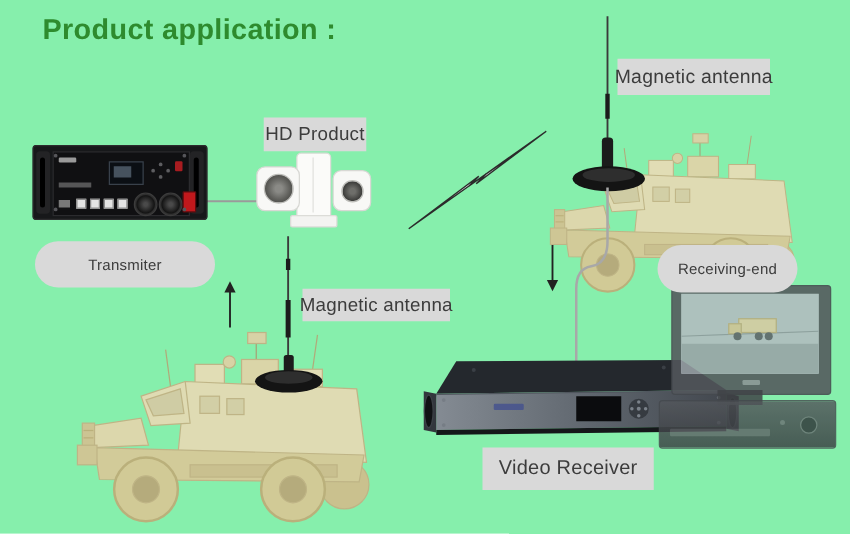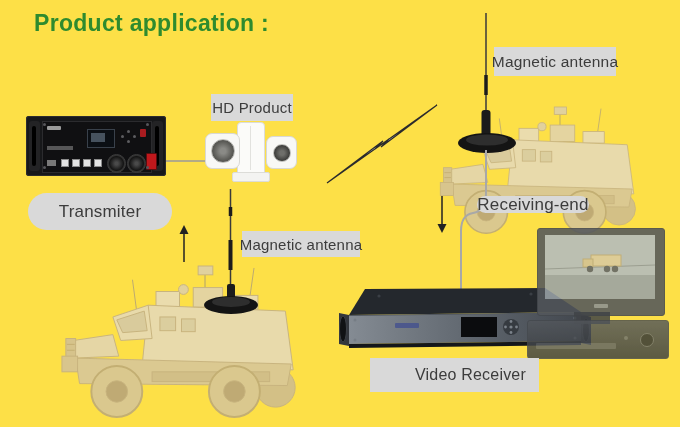--- a/index.html
+++ b/index.html
@@ -8,27 +8,27 @@
     --label-text:#3c3c3c;
     --device-black:#17181a;
     --camera-white:#f8f8f6;
     --vehicle-tan:#e9dcb6;
     --cable-gray:#9a9a9a;
     --receiver-gray:#6e757d;
     --monitor-gray:#53575c;
     --bolt-outline:#2b2b2b;
   }
   html,body{margin:0;padding:0;background:#fff;}
-  #stage{position:relative;width:680px;height:427px;background:#fde047;overflow:hidden;
+  #stage{position:relative;width:680px;height:427px;background:#86efac;overflow:hidden;
          font-family:"Liberation Sans",sans-serif;}
   .abs{position:absolute;}
   .label{position:absolute;display:flex;align-items:center;justify-content:center;
          background:var(--label-bg);color:var(--label-text);font-size:15px;
          letter-spacing:.2px;white-space:nowrap;}
-  .pill{border-radius:19px;font-size:17px;}
+  .pill{border-radius:19px;font-size:12px;}
   #page-title{position:absolute;left:34px;top:10px;font-size:23px;font-weight:bold;
               color:var(--title-green);letter-spacing:.3px;}
   svg{display:block;}
   .layer{position:absolute;left:0;top:0;width:680px;height:427px;pointer-events:none;}
   
   .tx-handle{position:absolute;top:5px;width:11px;height:50px;background:#232325;border-radius:3px;}
   .tx-slot{position:absolute;left:3px;top:5px;width:4px;height:40px;background:#000;border-radius:2px;}
   .fan{position:absolute;width:17px;height:17px;border-radius:50%;border:1px solid #3c3c3c;
        background:radial-gradient(circle,#4a4a4a 12%,#141414 58%,#303030 66%);}
   .conn-sq{position:absolute;top:37px;width:8px;height:8px;background:#e4e4e4;border:1px solid #8c8c8c;box-sizing:border-box;}
@@ -221,18 +221,18 @@
   </div>
 
   <div class="label pill" style="left:28px;top:193px;width:144px;height:37px;z-index:4;">Transmiter</div>
 
   <div class="label" style="left:211px;top:94px;width:82px;height:27px;z-index:4;">HD Product</div>
 
   <div class="label" style="left:242px;top:231px;width:118px;height:26px;z-index:4;">Magnetic antenna</div>
 
   <div class="label" style="left:494px;top:47px;width:122px;height:29px;font-size:15.5px;z-index:4;">Magnetic antenna</div>
 
-  <div class="label pill" style="left:477px;top:196px;width:112px;height:17px;z-index:4;">Receiving-end</div>
-
-  <div class="label" style="left:370px;top:358px;width:137px;height:34px;font-size:16px;z-index:4;padding-left:32px;">Video Receiver</div>
+  <div class="label pill" style="left:526px;top:196px;width:112px;height:38px;z-index:4;">Receiving-end</div>
+
+  <div class="label" style="left:386px;top:358px;width:137px;height:34px;font-size:16px;z-index:4;">Video Receiver</div>
 
 
 </div>
 
 </body></html>

